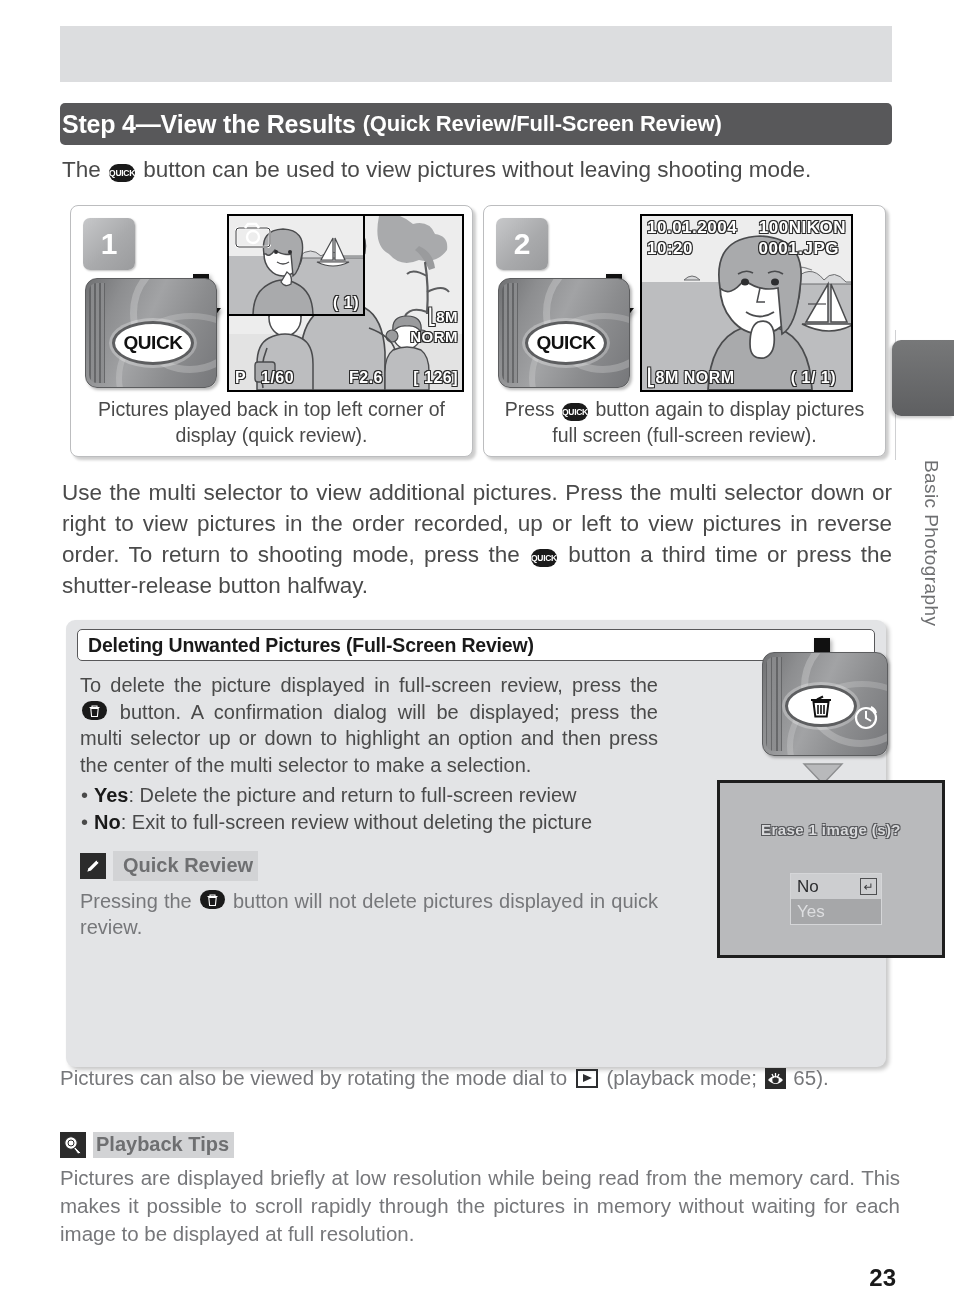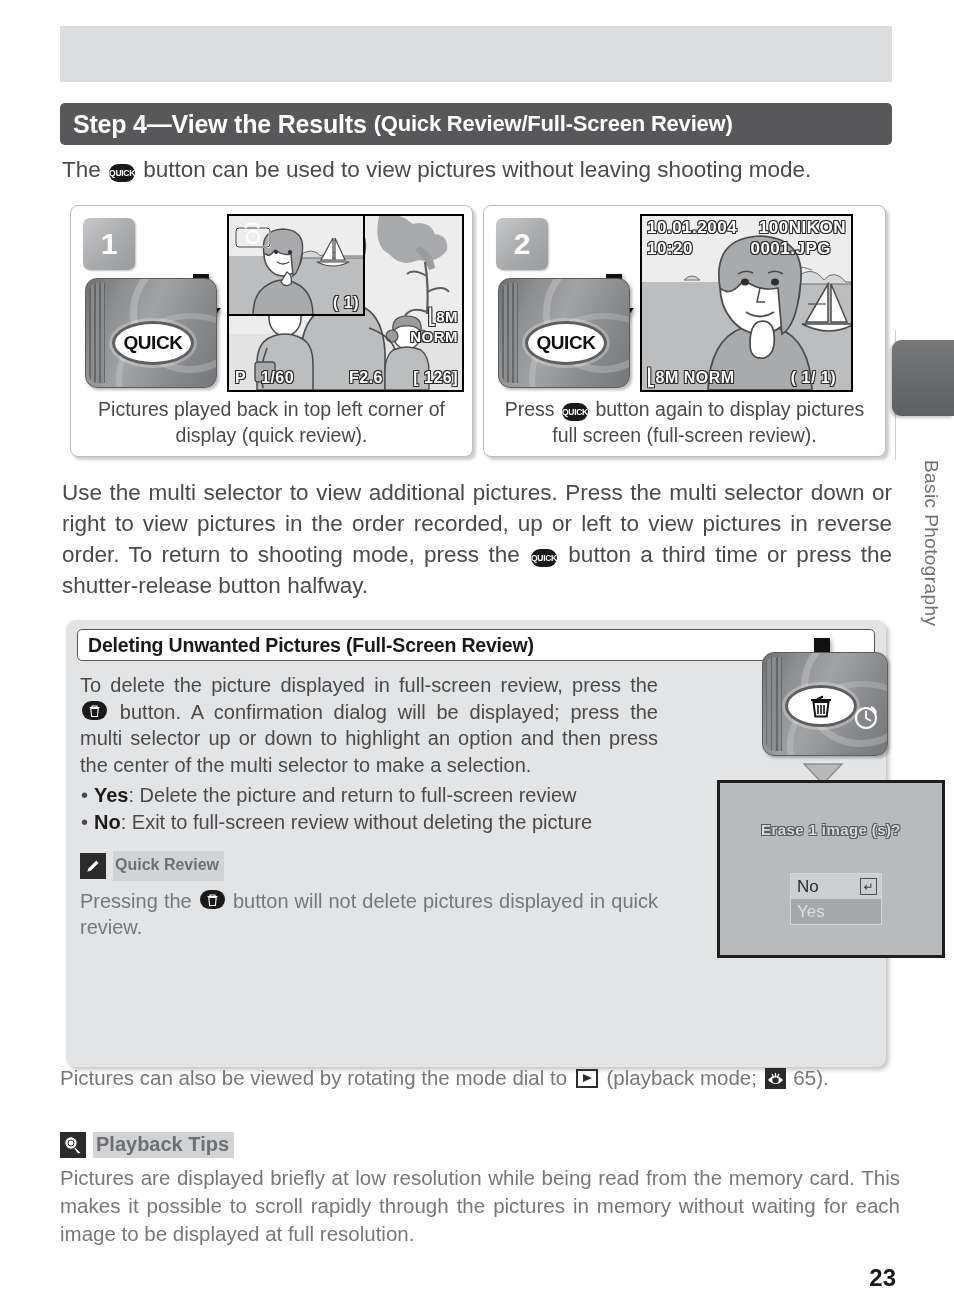--- a/index.html
+++ b/index.html
@@ -24,21 +24,21 @@
   
   .section-bar {
     position: absolute;
     left: 60px; top: 103px;
     width: 832px; height: 42px;
     background: #58585a;
     border-radius: 5px;
     color: #ffffff;
     display: flex;
     align-items: center;
-    padding-left: 13px;
+    padding-left: 2px;
     white-space: nowrap;
   }
   .section-bar .step-strong {
     font-size: 25px; font-weight: bold; letter-spacing: -0.2px;
   }
   .section-bar .step-sub {
     font-size: 22px; font-weight: bold; letter-spacing: -0.2px;
     margin-left: 7px;
   }
 
@@ -239,24 +239,24 @@
     display: flex; align-items: center;
   }
   .qr-ico {
     width: 26px; height: 26px;
     background: #2b2b2b;
     display:flex; align-items:center; justify-content:center;
     margin-right: 7px;
     flex: 0 0 auto;
   }
   .qr-title {
-    font-size: 16px; font-weight: bold;
+    font-size: 20px; font-weight: bold;
     color: #6e6f71;
     background: #d2d3d5;
-    padding: 1px 5px 2px 2px;
+    padding: 1px 5px 2px 10px;
   }
   .qr-body {
     margin-top: 7px;
     font-size: 20px;
     line-height: 26.5px;
     text-align: justify;
     color: #76777a;
   }
 
   
@@ -536,21 +536,21 @@
         <path d="M126 57 q8 -4 15 1" stroke="#4a4b4d" stroke-width="1.6" fill="none"></path>
         <path d="M118 72 l-3 14 8 0" stroke="#4a4b4d" stroke-width="1.5" fill="none"></path>
         <path d="M104 96 q14 9 28 0" stroke="#4a4b4d" stroke-width="1.8" fill="none"></path>
 
         <path d="M116 106 q14 -4 16 12 q2 20 -10 24 q-14 2 -14 -14 q0 -18 8 -22z" fill="#fff" stroke="#4a4b4d" stroke-width="1.7"></path>
       </svg>
 
       <div class="osd" style="left:5px; top:2px; font-size:17px;">10.01.2004</div>
       <div class="osd" style="left:5px; top:23px; font-size:17px;">10:20</div>
       <div class="osd" style="right:5px; top:2px; font-size:17px;">100NIKON</div>
-      <div class="osd" style="right:20px; top:23px; font-size:17px;">0001.JPG</div>
+      <div class="osd" style="right:12px; top:23px; font-size:17px;">0001.JPG</div>
       <div class="osd" style="left:5px; bottom:3px; font-size:16px;">⎣<span>8M</span> <span>NORM</span></div>
       <div class="osd" style="right:15px; bottom:3px; font-size:16px;margin-left:14px;">(     1/      1)</div>
     </div>
 
     <div class="caption">
       <span>Press</span>
       <span class="qbadge">QUICK</span>
       <span>button again to display pictures full screen (full-screen review).</span>
     </div>
   </div>

